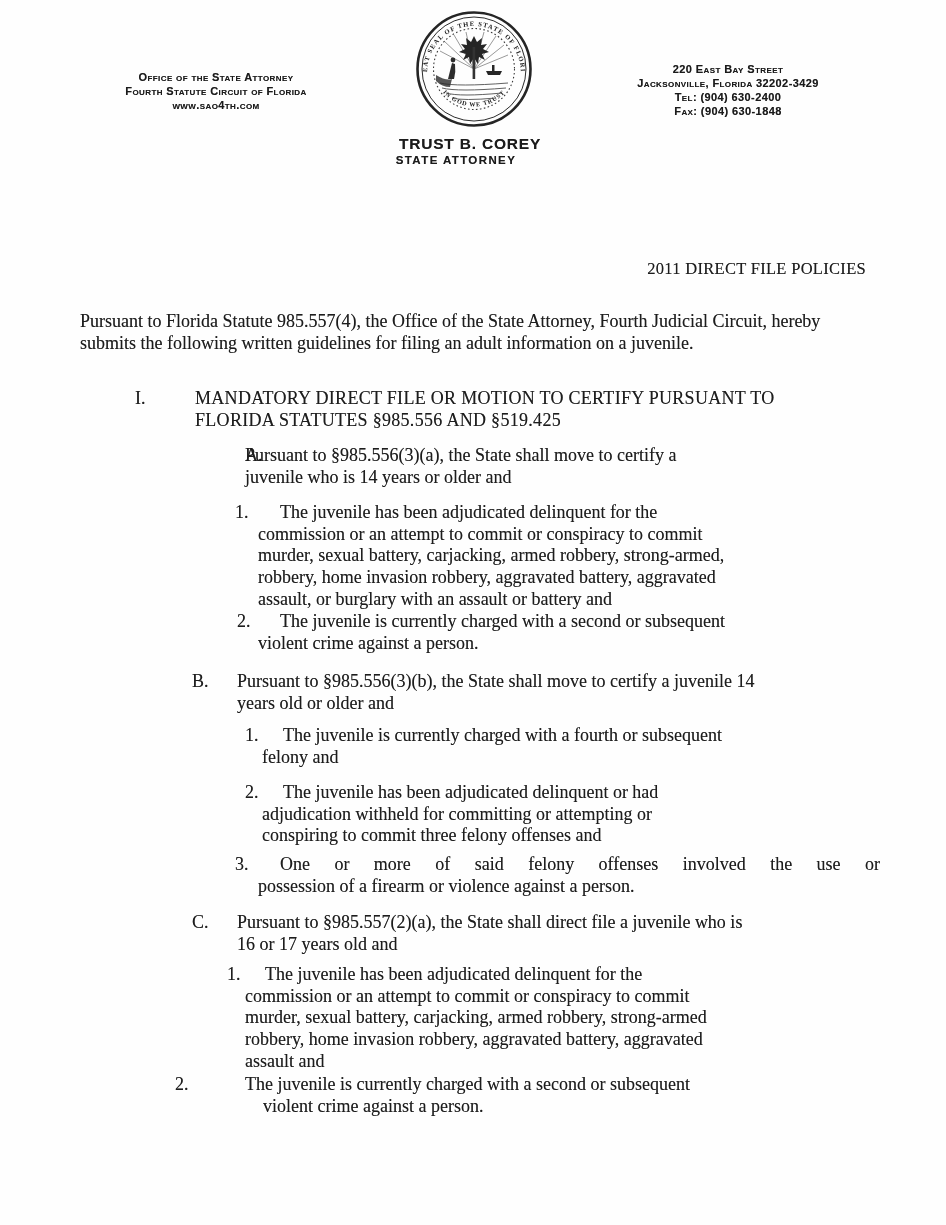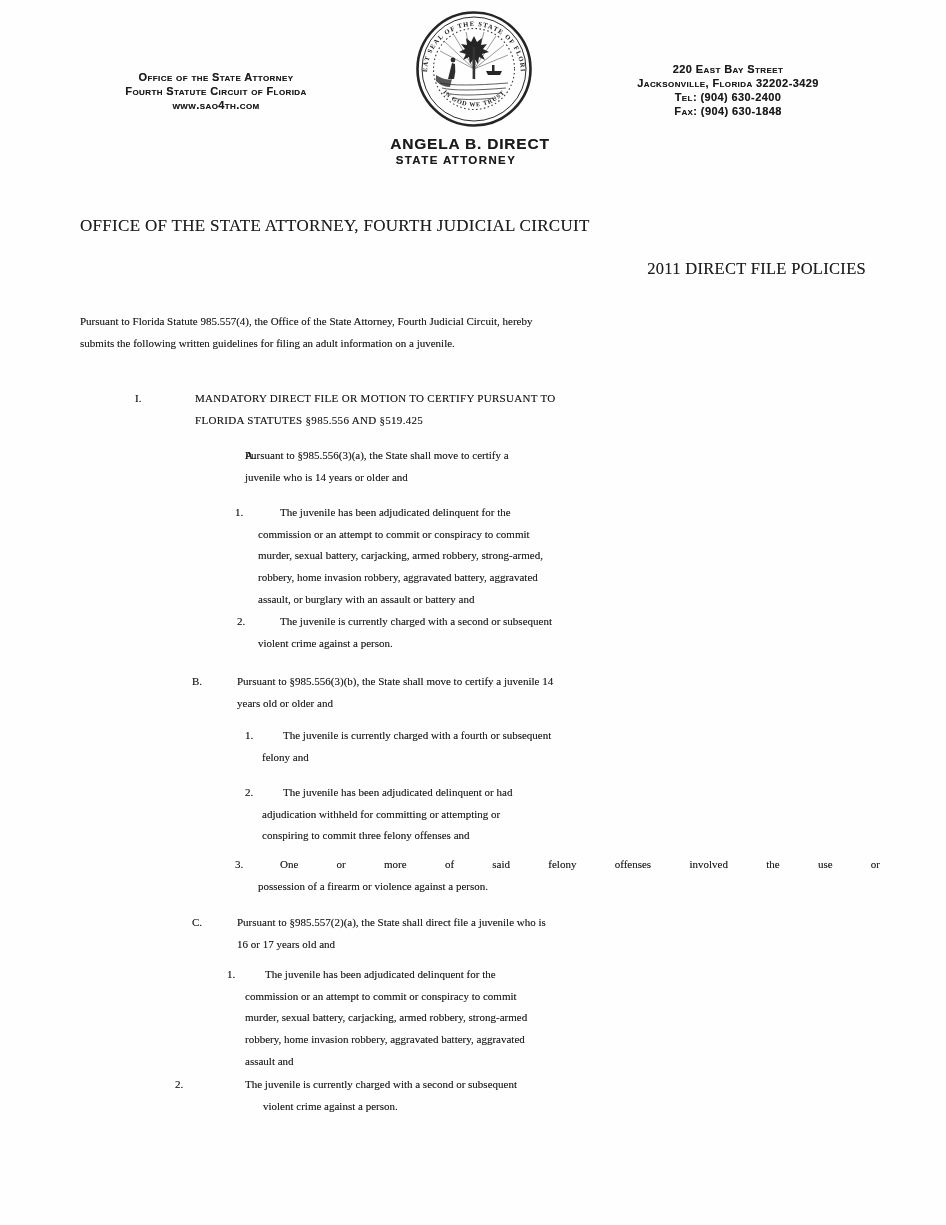--- a/index.html
+++ b/index.html
@@ -27,21 +27,21 @@
   #lh-name {
     position:absolute; left:350px; top:135px; width:240px;
     text-align:center; font-size:15.5px; letter-spacing:0.8px; line-height:18px;
   }
   #lh-title {
     position:absolute; left:336px; top:153px; width:240px;
     text-align:center; font-size:11.5px; letter-spacing:1.4px; line-height:14px;
   }
   
   .doc-text {
-    font-size:11px; line-height:21.7px; color:#1d1d1d;
+    font-size:18px; line-height:21.7px; color:#1d1d1d;
     text-shadow:0 0 0.6px rgba(35,35,35,0.5);
   }
   .lines { white-space:pre-line; }
   .abs { position:absolute; }
   #d-heading { left:80px; top:215px; font-size:17px; letter-spacing:0.3px; }
   #d-title   { left:72px; top:258px; width:794px; text-align:right; font-size:16.5px; letter-spacing:0.3px; }
   #d-intro   { left:80px; top:311px; width:800px; }
   .oitem { position:absolute; }
   .oitem .marker { position:absolute; left:0; top:0; }
   .otext { position:relative; }
@@ -104,29 +104,28 @@
           <path d="M26,74 q17,4 68,0" fill="none"></path>
           <path d="M28,79 q16,4 64,0" fill="none"></path>
           <path d="M32,84 q14,4 56,0" fill="none"></path>
           <path d="M38,89 q11,3 44,0" fill="none"></path>
         </g>
         <path d="M22,66 q10,6 16,4 l-2,8 q-8,0 -14,-6 z" fill="#2a2a2a" opacity="0.8"></path>
       </g>
     </svg>
   </div>
 
-  <div id="lh-name" class="lh-sans">ANGELA B. DIRECT</div>
+  <div id="lh-name" class="lh-sans">TRUST B. COREY</div>
   <div id="lh-title" class="lh-sans">STATE ATTORNEY</div>
 
   <div id="lh-right" class="lh-sans smallcaps lines">220 East Bay Street
 Jacksonville, Florida  32202-3429
 Tel:  (904) 630-2400
 Fax:  (904) 630-1848</div>
 
-  <div id="d-heading" class="abs doc-text">OFFICE OF THE STATE ATTORNEY, FOURTH JUDICIAL CIRCUIT</div>
 
   <div id="d-title" class="abs doc-text">2011 DIRECT FILE POLICIES</div>
 
   <div id="d-intro" class="abs doc-text lines">Pursuant to Florida Statute 985.557(4), the Office of the State Attorney, Fourth Judicial Circuit, hereby
 submits the following written guidelines for filing an adult information on a juvenile.</div>
 
   <div class="oitem doc-text" id="i-I">
     <span class="marker">I.</span>
     <div class="otext lines">MANDATORY DIRECT FILE OR MOTION TO CERTIFY PURSUANT TO
 FLORIDA STATUTES §985.556 AND §519.425</div>

